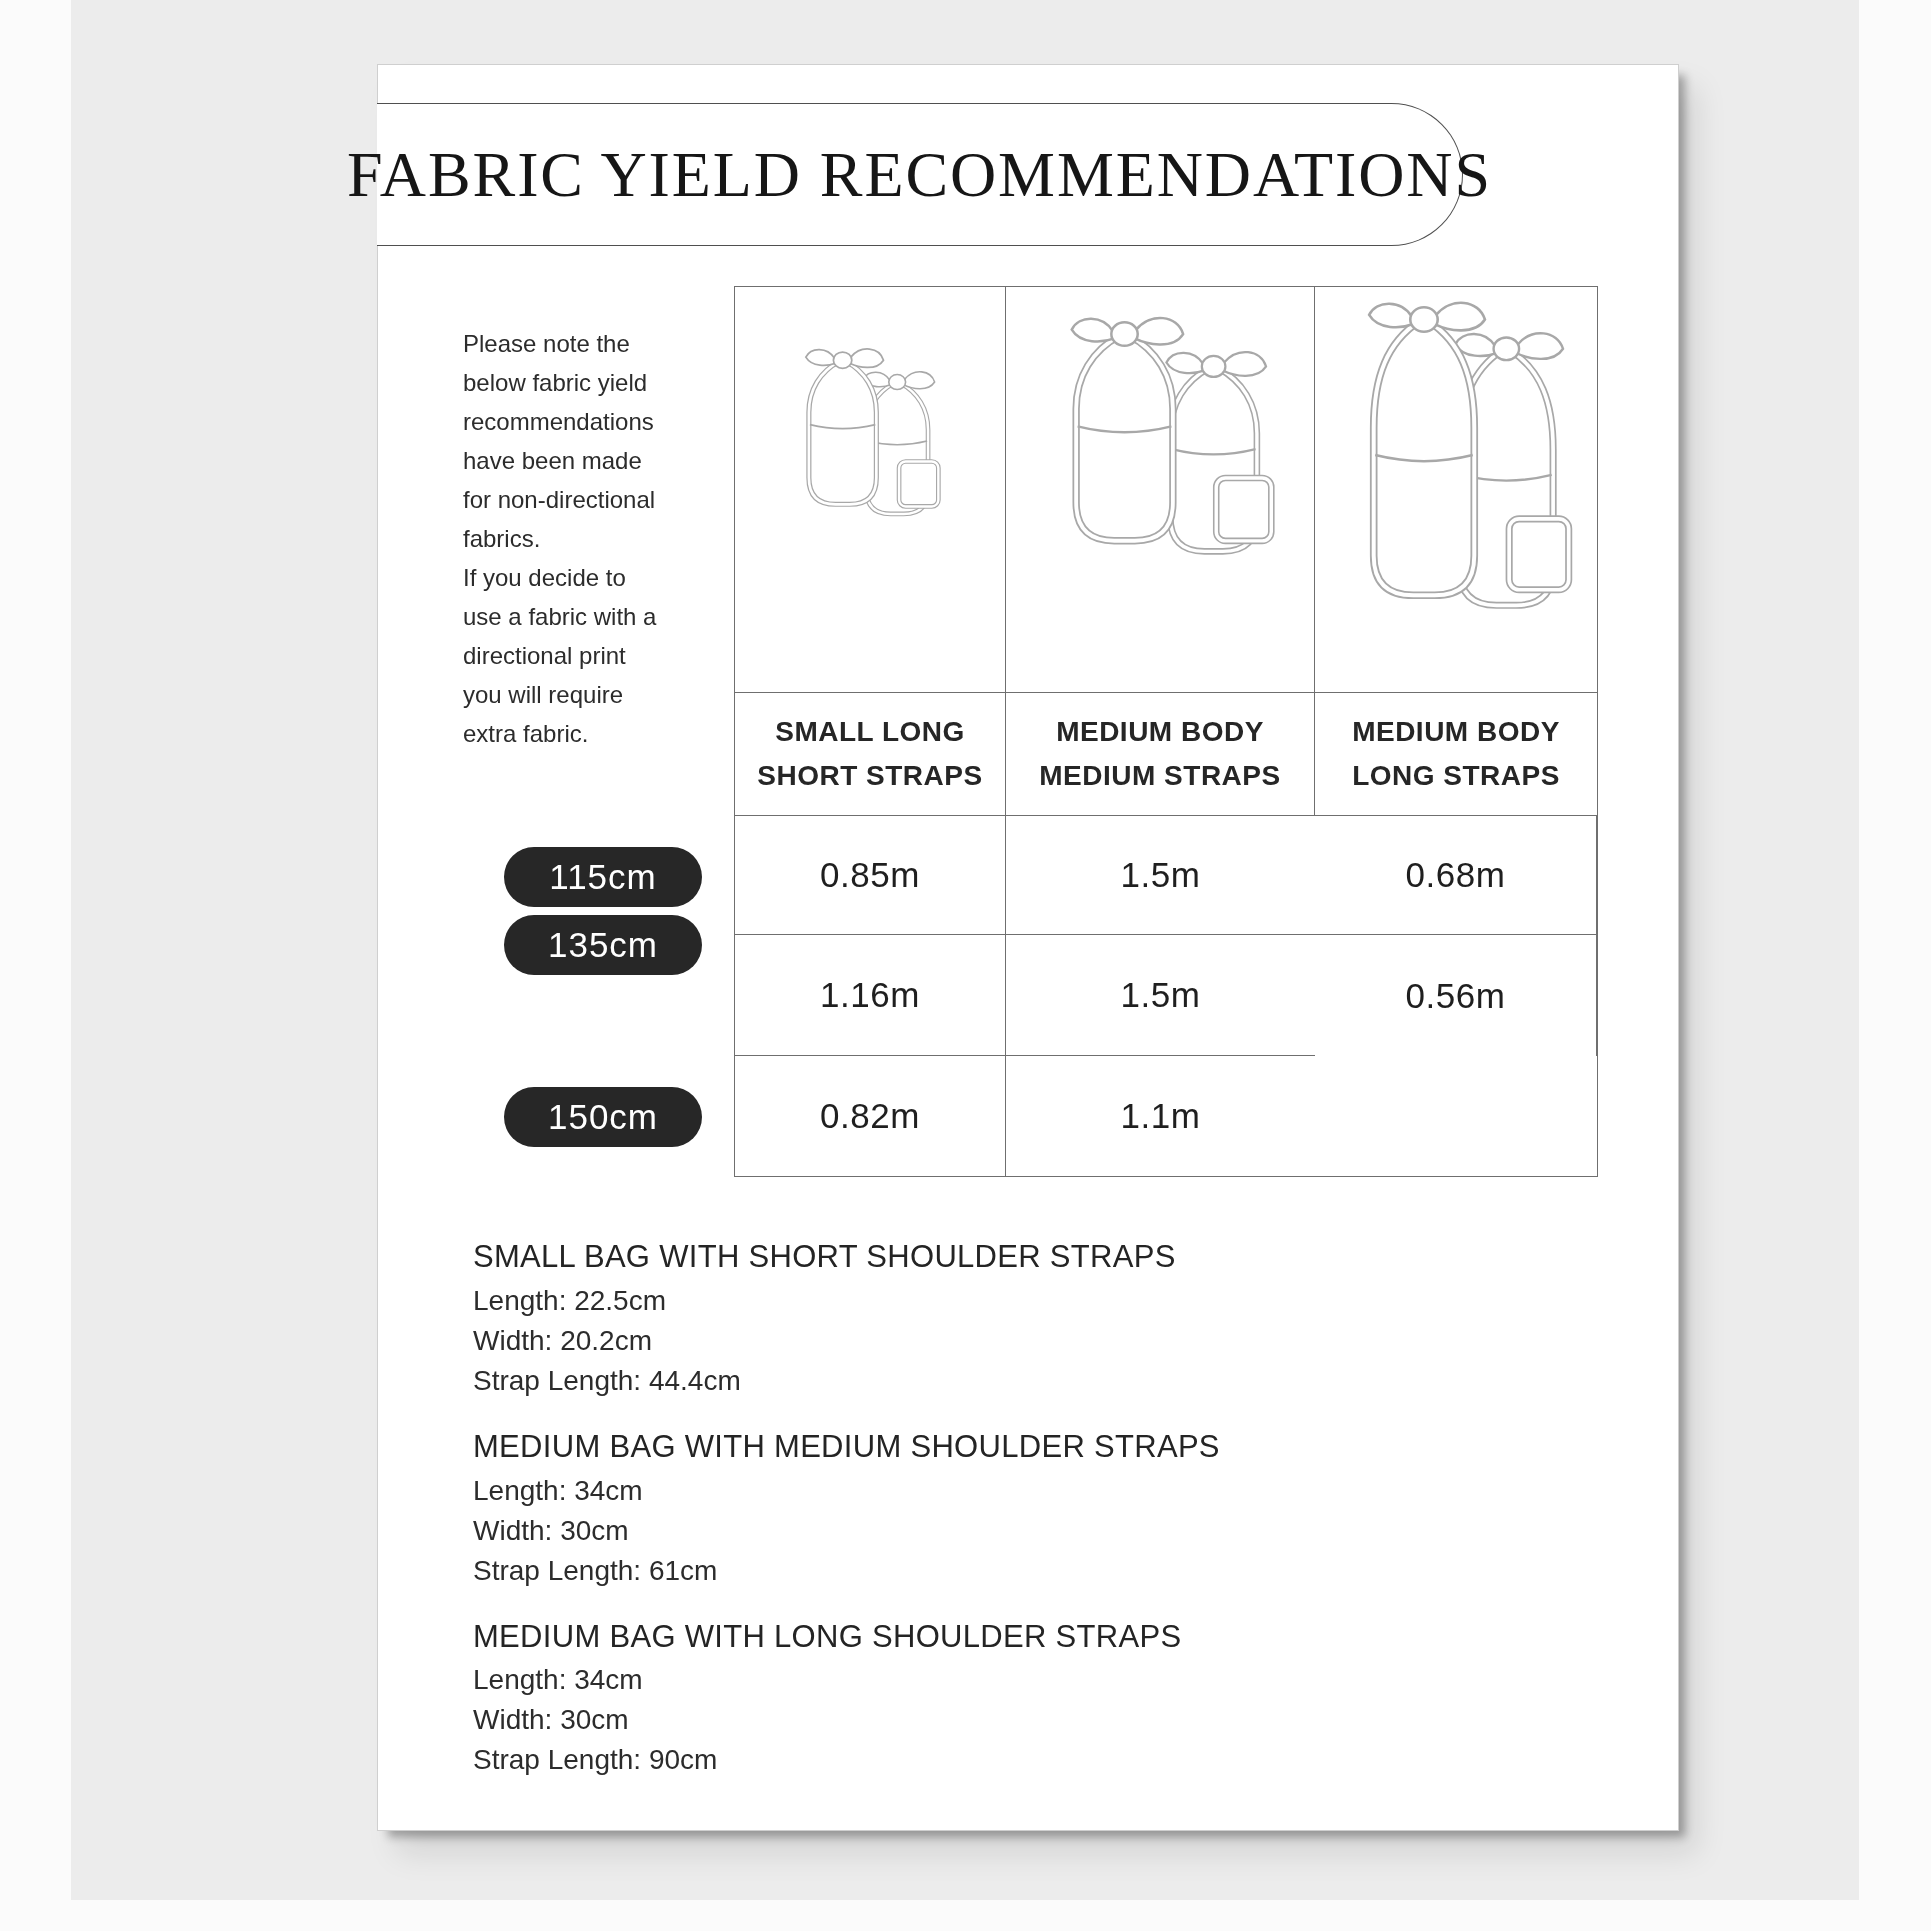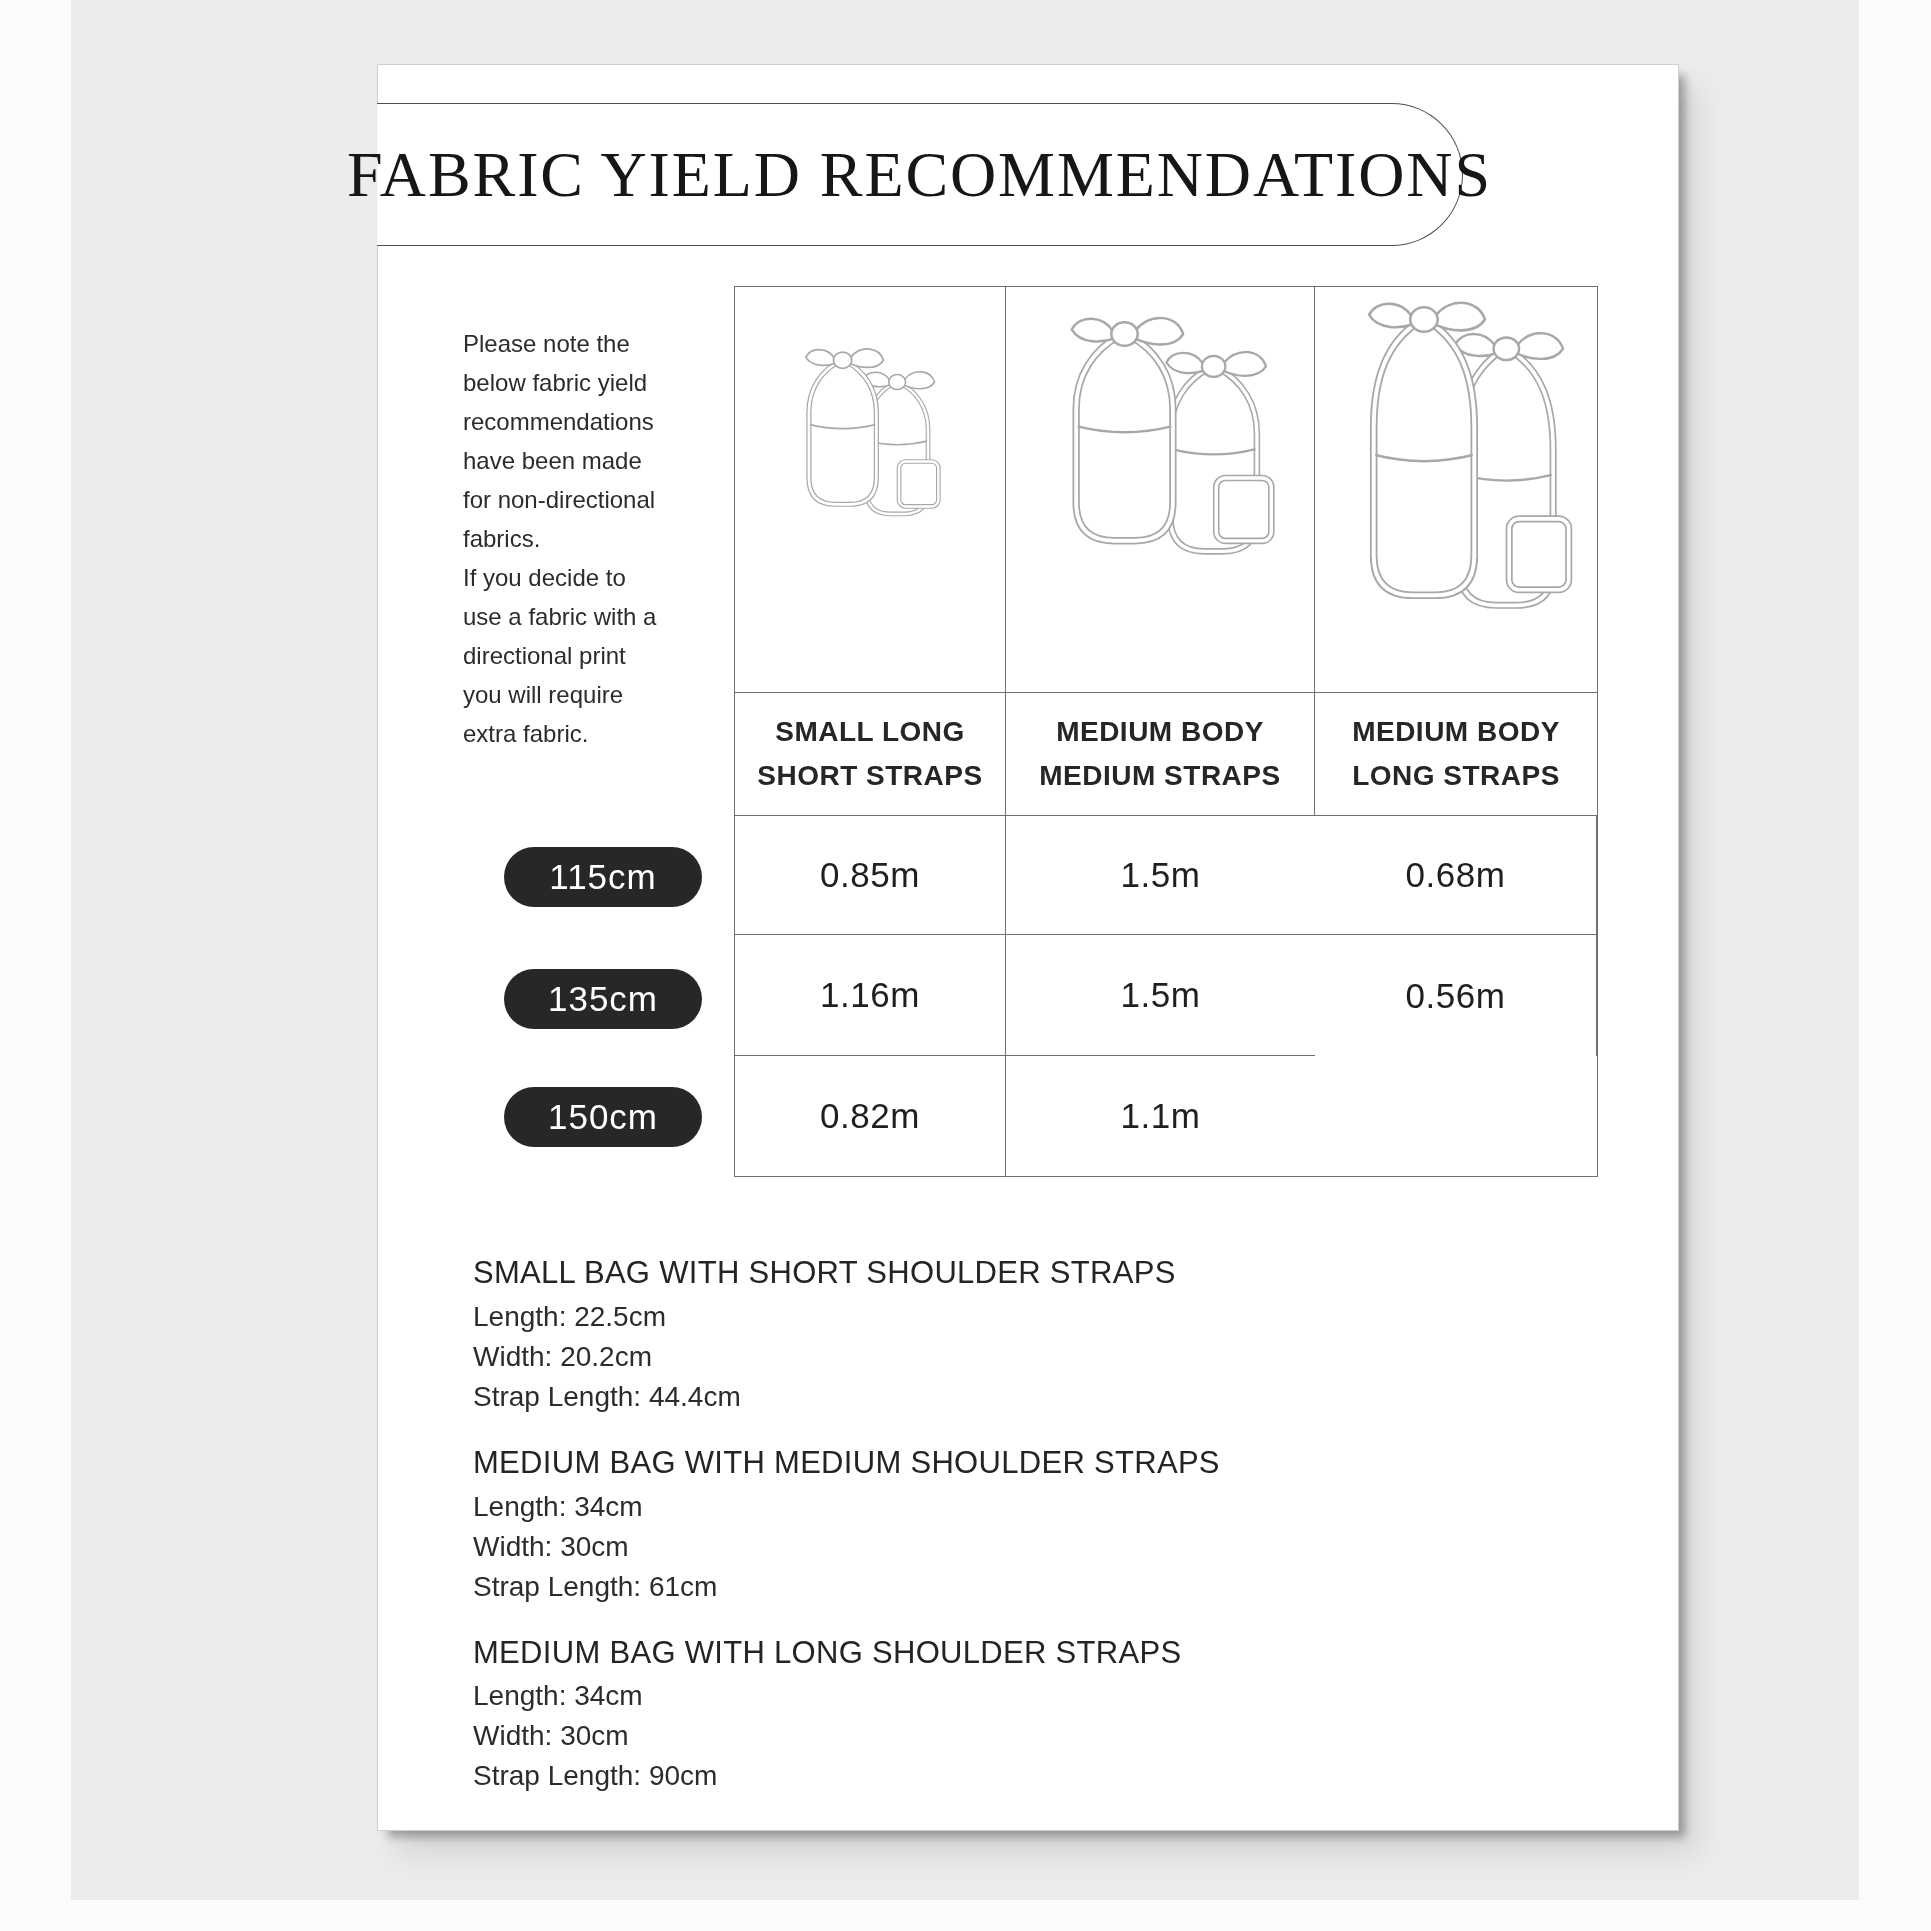--- a/index.html
+++ b/index.html
@@ -63,24 +63,24 @@
     line-height:44px;color:#262626;
   }
   .cell.val{font-size:35px;color:#1f1f1f;letter-spacing:0.5px;}
   
   .pill{
     position:absolute;left:126px;width:198px;height:60px;
     background:#272727;border-radius:30px;
     color:#ffffff;font-size:35px;letter-spacing:1px;
     display:flex;align-items:center;justify-content:center;
   }
-  .pill.p1{top:782px}.pill.p2{top:904px}.pill.p3{top:1022px}
+  .pill.p1{top:782px}.pill.p2{top:850px}.pill.p3{top:1022px}
   
   .details{position:absolute;left:95px;top:1174px;color:#2c2c2c;}
-  .sec{margin:16px 0 28px 0;}
+  .sec{margin:0 0 28px 0;}
   .sec h2{
     margin:0 0 5.8px 0;font-size:31px;font-weight:400;
     letter-spacing:0.3px;color:#242424;white-space:nowrap;
   }
   .sec .dline{font-size:28px;line-height:40px;}
   
   .sk-outer{fill:#ffffff;stroke:#a8a8a8;stroke-width:5;}
   .sk-inner{fill:none;stroke:#ffffff;stroke-width:2.6;}
   .sk-line{fill:none;stroke:#a8a8a8;stroke-width:1.7;}
   .sk-solid{fill:#ffffff;stroke:#a8a8a8;stroke-width:1.7;}

